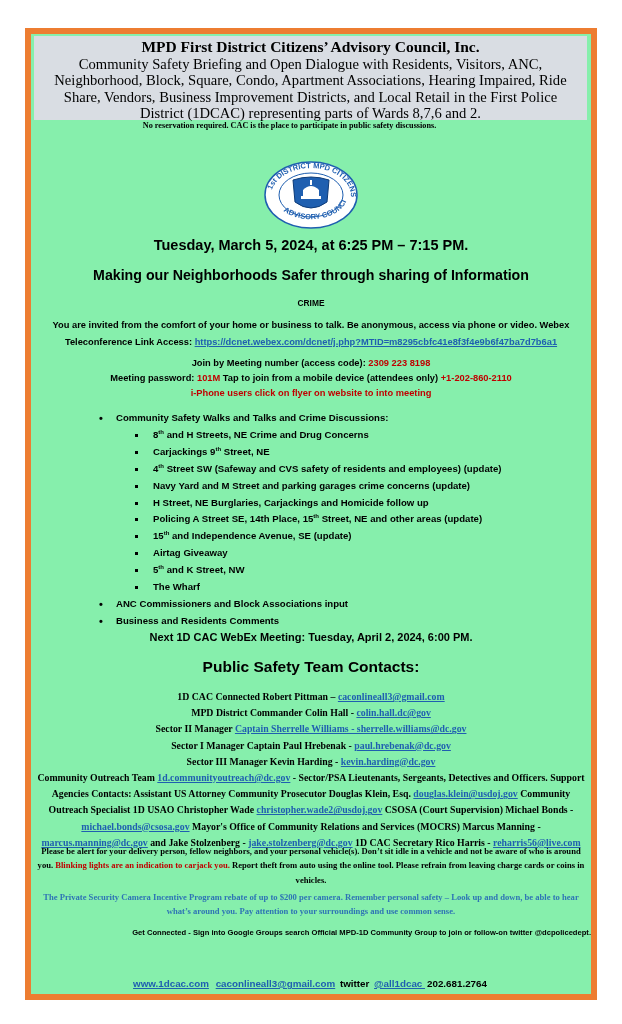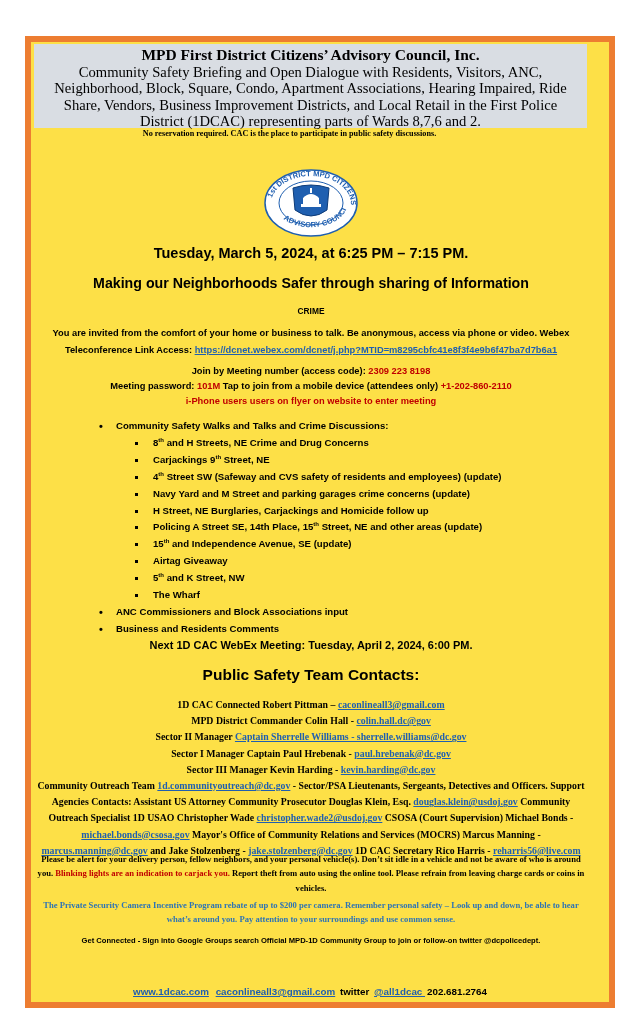--- a/index.html
+++ b/index.html
@@ -1,19 +1,19 @@
 <!DOCTYPE html>
 <html><head>
 <meta charset="utf-8">
 <style>
   html, body { margin: 0; padding: 0; background: #ffffff; }
   body { width: 622px; height: 1024px; position: relative; overflow: hidden; }
   .frame {
-    position: absolute; left: 25px; top: 36px; width: 560px; height: 960px;
-    border: 6px solid #ed7d31; background: #fde047; padding-left: 18px;
+    position: absolute; left: 25px; top: 28px; width: 560px; height: 960px;
+    border: 6px solid #ed7d31; background: #86efac;
   }
   .serif { font-family: "Liberation Serif", "DejaVu Serif", serif; }
   .sans { font-family: "Liberation Sans", "DejaVu Sans", sans-serif; }
   .header-box {
     position: absolute; left: 3px; top: 2px; width: 553px; height: 84px;
     background: #d9dde3;
   }
   .header-box .title {
     text-align: center; font-weight: bold; font-size: 15.5px; line-height: 16.5px;
     color: #000; padding-top: 3px; margin: 0;
@@ -36,21 +36,21 @@
   .b1 { position: relative; padding-left: 25px; white-space: nowrap; }
   .b1::before { content: "•"; position: absolute; left: 8px; top: 0; font-size: 11px; }
   .b2 { position: relative; padding-left: 62px; white-space: nowrap; }
   .b2::before { content: ""; position: absolute; left: 44px; top: 7px; width: 3px; height: 3px; background: #000; }
   sup { font-size: 6px; line-height: 0; vertical-align: 4px; }
   .next { top: 597px; font-size: 11px; font-weight: bold; }
   .pst { top: 624px; font-size: 15.5px; font-weight: bold; }
   .contacts { top: 655px; font-size: 9.8px; font-weight: bold; line-height: 16.2px; padding: 0 6px; box-sizing: border-box; }
   .alert { top: 810px; font-size: 8.6px; font-weight: bold; line-height: 14.4px; padding: 0 4px; box-sizing: border-box; }
   .camera { top: 856px; font-size: 8.6px; font-weight: bold; line-height: 14.4px; color: #2e74b5; padding: 0 4px; box-sizing:border-box; }
-  .connect { top: 894px; font-size: 7.6px; font-weight: bold; }
+  .connect { top: 894px; font-size: 7.6px; font-weight: bold; text-align: right; }
   .footer { top: 944px; font-size: 9.8px; font-weight: bold; }
   .footer span { margin: 0 2px; }
 </style>
 </head>
 <body>
 
 <div class="frame">
 
   <div class="header-box serif">
     <p class="title">MPD First District Citizens’ Advisory Council, Inc.</p>
@@ -83,21 +83,21 @@
   <div class="center sans crime">CRIME</div>
 
   <div class="center sans invite">
     <div>You are invited from the comfort of your home or business to talk. Be anonymous, access via phone or video.  Webex</div>
     <div><span>Teleconference Link Access: </span><a>https://dcnet.webex.com/dcnet/j.php?MTID=m8295cbfc41e8f3f4e9b6f47ba7d7b6a1</a></div>
   </div>
 
   <div class="center sans join">
     <div><span>Join by Meeting number (access code): </span><span class="red">2309 223 8198</span></div>
     <div style="white-space:nowrap"><span>Meeting password: </span><span class="red">101M</span><span> Tap to join from a mobile device (attendees only) </span><span class="red">+1-202-860-2110</span></div>
-    <div class="red">i-Phone users users on flyer on website to enter meeting</div>
+    <div class="red">i-Phone users click on flyer on website to into meeting</div>
   </div>
 
   <div class="bullets sans">
     <div class="b1">Community Safety Walks and Talks and Crime Discussions:</div>
     <div class="b2"><span>8</span><sup>th</sup><span> and H Streets, NE Crime and Drug Concerns</span></div>
     <div class="b2"><span>Carjackings 9</span><sup>th</sup><span> Street, NE</span></div>
     <div class="b2"><span>4</span><sup>th</sup><span> Street SW (Safeway and CVS safety of residents and employees) (update)</span></div>
     <div class="b2"><span>Navy Yard and M Street and parking garages crime concerns (update)</span><sup></sup><span></span></div>
     <div class="b2"><span>H Street, NE Burglaries, Carjackings and Homicide follow up</span><sup></sup><span></span></div>
     <div class="b2"><span>Policing A Street SE, 14th Place, 15</span><sup>th</sup><span> Street, NE and other areas (update)</span></div>

